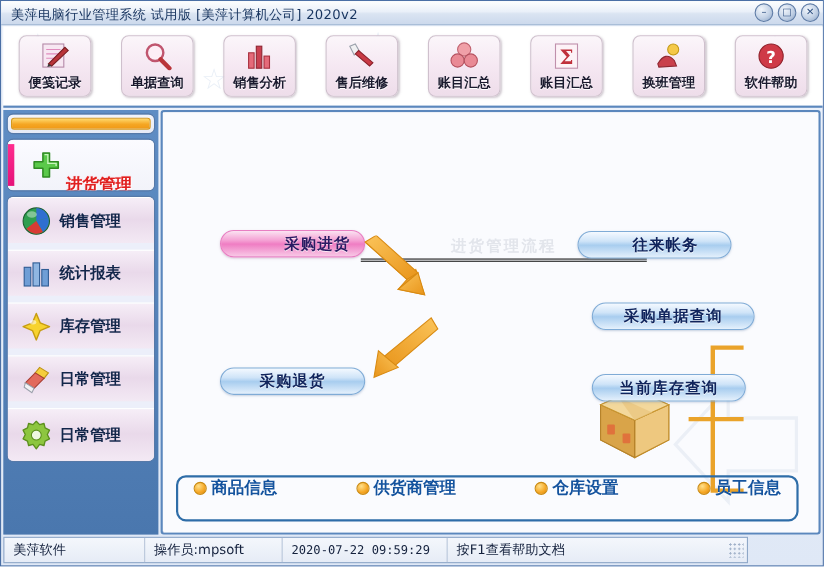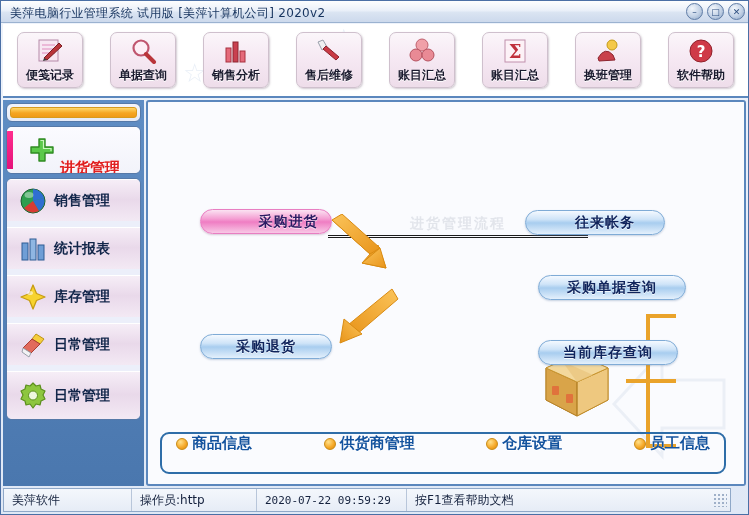--- a/index.html
+++ b/index.html
@@ -179,21 +179,21 @@
     background: radial-gradient(circle at 35% 30%, #ffe08a 0%, #f5a623 60%, #d98613 100%);
     border: 1px solid #c98b14; flex: none;
   }
   .qlink .lbl {
     font-size: 15px; color: #14539e; font-weight: bold; white-space: nowrap;
     text-shadow: 0 1px 0 rgba(255,255,255,.8);
   }
 
   
   #statusbar {
-    position: absolute; left: 2px; bottom: 2px; width: 728px; height: 24px;
+    position: absolute; left: 2px; bottom: 2px; width: 677px; height: 24px;
     background: linear-gradient(180deg,#f4f7fc 0%,#e6ecf6 100%);
     border: 1px solid #8fa8c8;
     display: flex; align-items: stretch;
   }
   .scell {
     display: flex; align-items: center; padding: 0 8px;
     border-right: 1px solid #b8c6da;
     font-size: 12px; color: #14213d; white-space: nowrap;
   }
   .scell.mono { font-family: "DejaVu Sans Mono", "Liberation Mono", monospace; font-size: 11px; }
@@ -476,21 +476,21 @@
       </div>
       <div class="qlink">
         <span class="dot"></span>
         <span class="lbl">员工信息</span>
       </div>
     </div>
   </div>
 
   <div id="statusbar">
     <div class="scell" style="width:128px;">美萍软件</div>
-    <div class="scell" style="width:125px;">操作员:http</div>
+    <div class="scell" style="width:125px;">操作员:mpsoft</div>
     <div class="scell mono" style="width:150px;">2020-07-22 09:59:29</div>
     <div class="scell grow">
       <span>按F1查看帮助文档</span>
     </div>
     <div id="grip"></div>
   </div>
 
 </div>
 
 </body></html>

